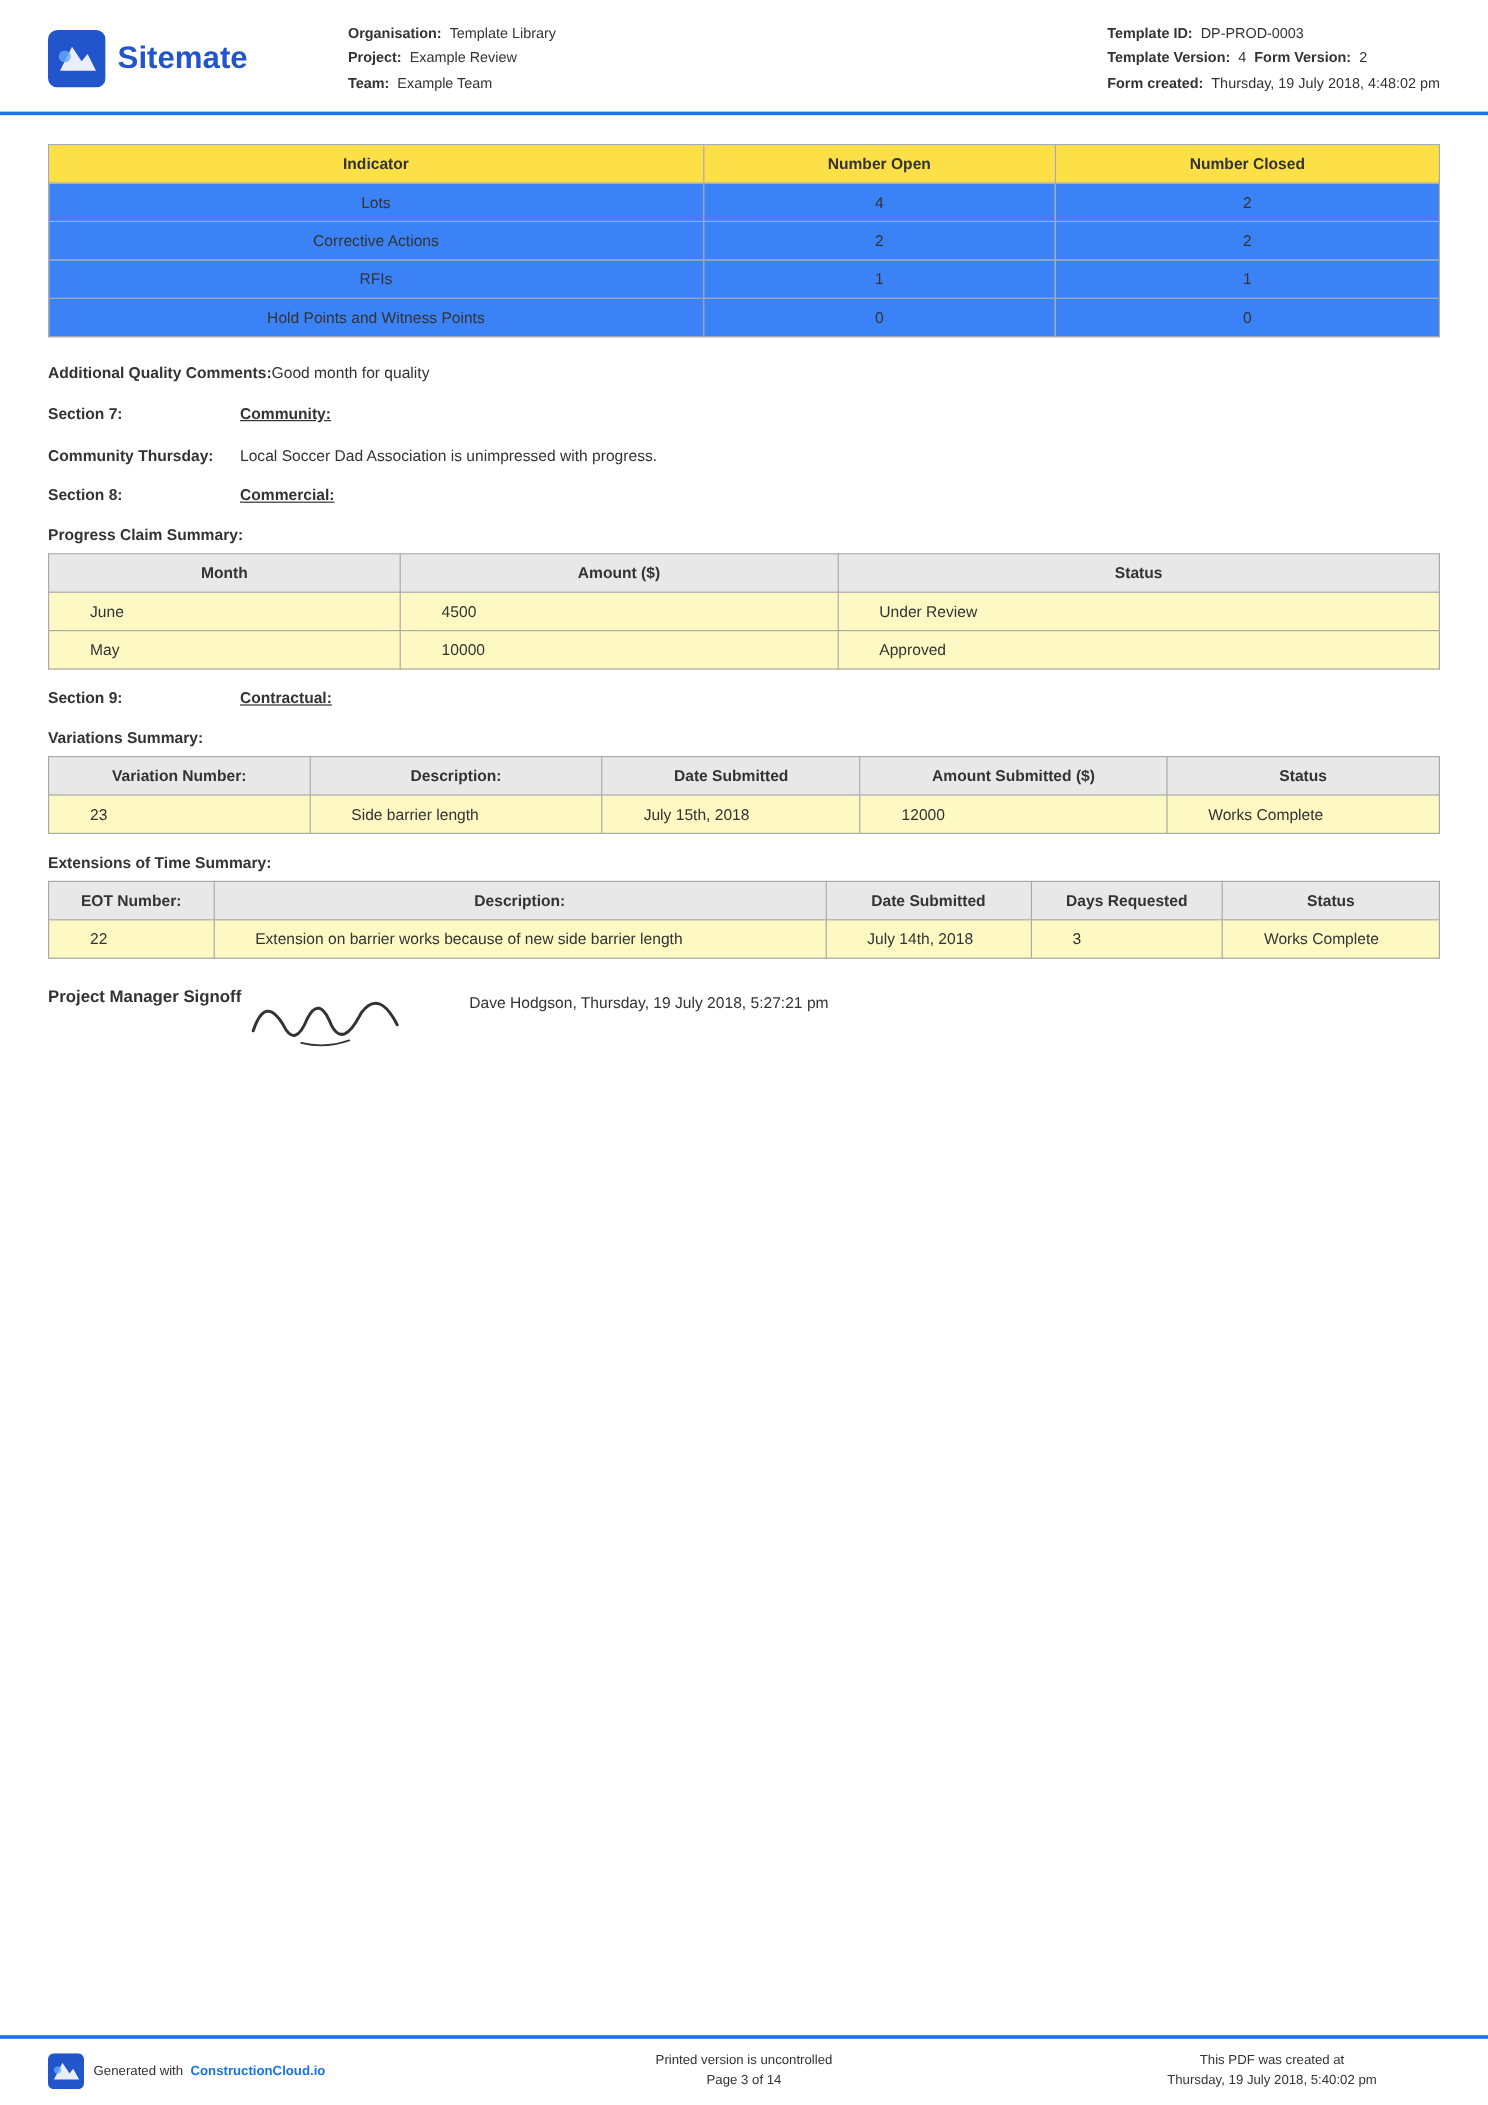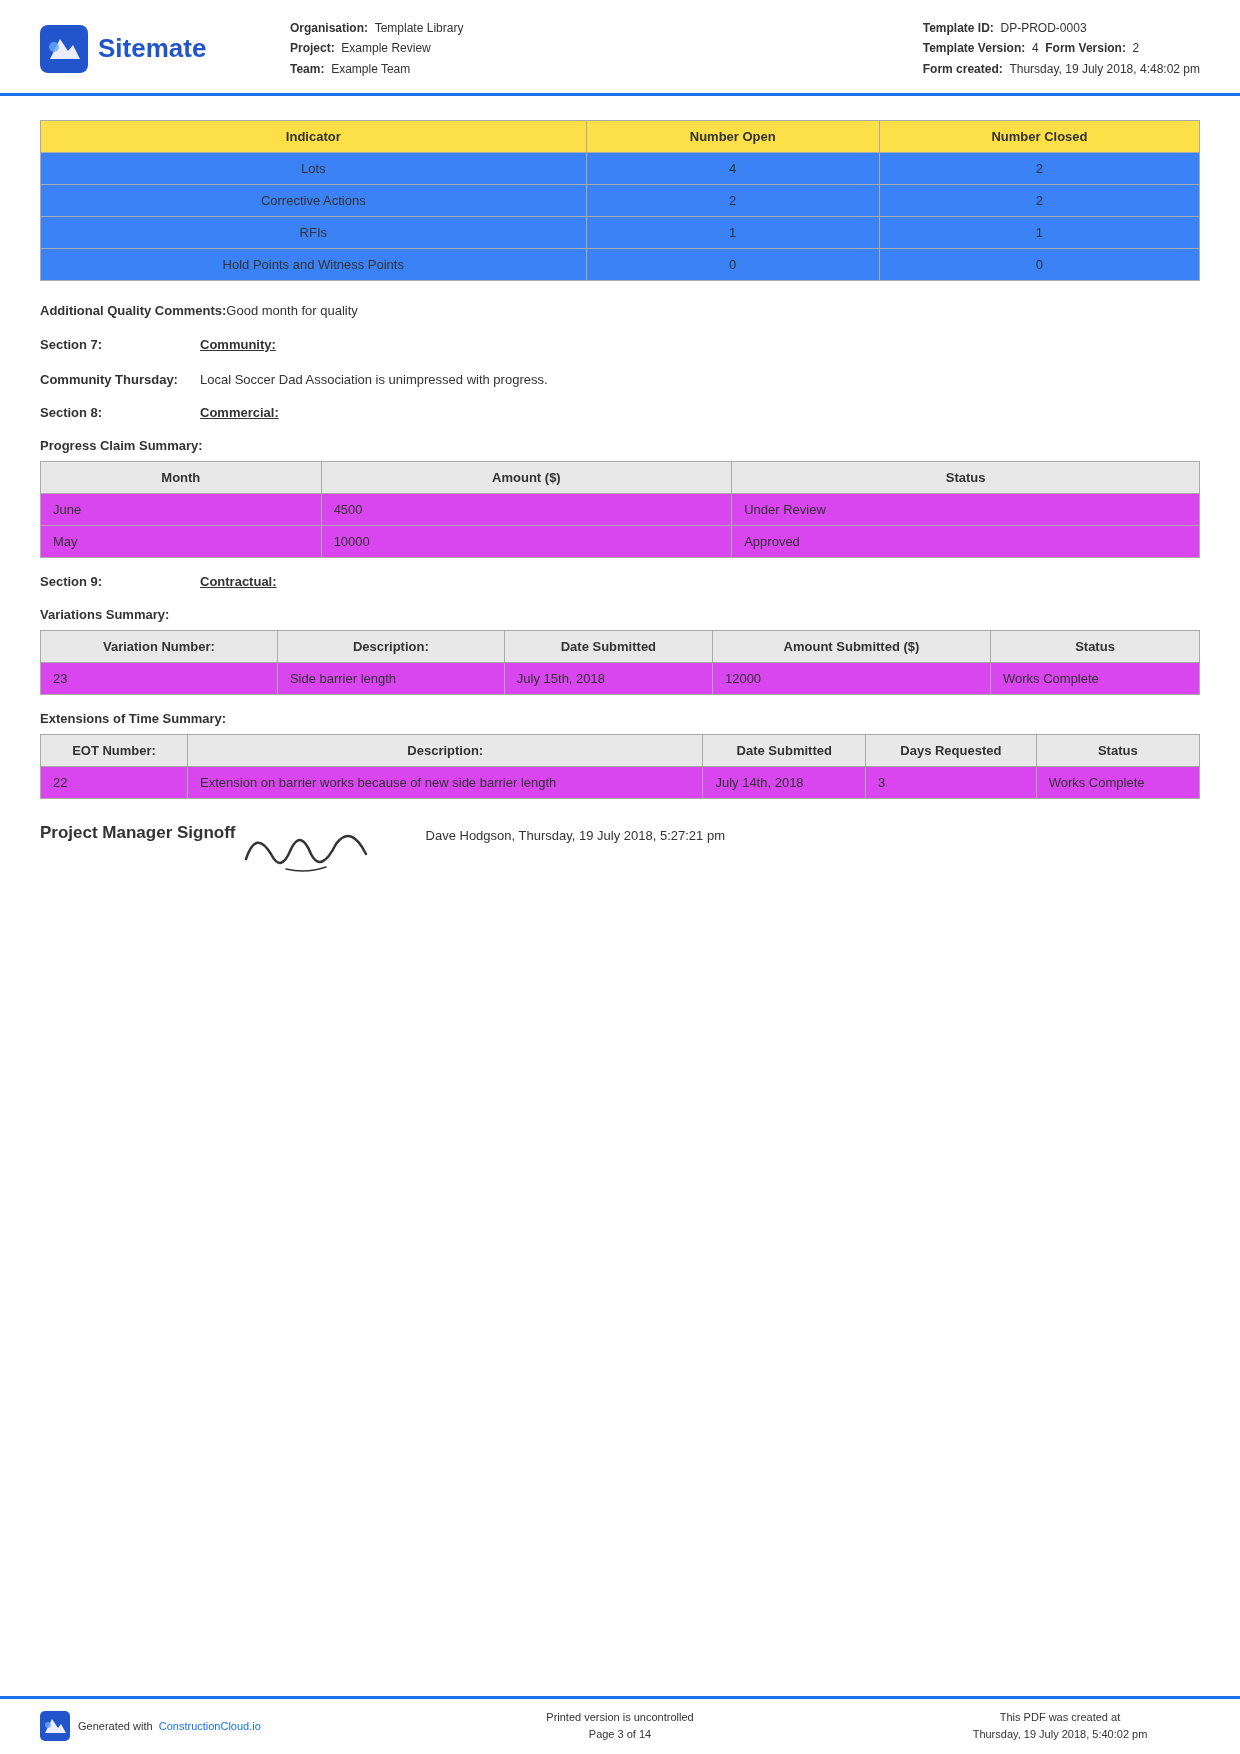--- a/index.html
+++ b/index.html
@@ -151,35 +151,36 @@
     .general-table th, .general-table td {
       border: 1px solid #aaa;
       padding: 8px 12px;
       font-size: 13px;
     }
     .general-table th {
       background: #e8e8e8;
       font-weight: bold;
     }
     .general-table td {
-      background: #d946ef;
+      background: #fef9c3;
       vertical-align: top;
+      padding-left: 34px;
     }
 
     
     .signoff-section {
       display: flex;
       align-items: flex-start;
       margin-top: 20px;
       margin-bottom: 30px;
     }
     .signoff-label {
       font-weight: bold;
       min-width: 160px;
-      font-size: 17px;
+      font-size: 14px;
       line-height: 1.7;
     }
     .signoff-signature {
       min-width: 160px;
       font-style: italic;
       font-size: 28px;
       font-family: 'Brush Script MT', cursive, Arial;
       color: #333;
       margin-right: 30px;
       line-height: 1.2;
@@ -209,20 +210,21 @@
     .footer-logo-icon {
       width: 30px;
       height: 30px;
     }
     .footer-logo-text {
       font-size: 11px;
     }
     .footer-logo-text a {
       color: #1a73e8;
       text-decoration: none;
+      font-weight: bold;
     }
     .footer-center {
       flex: 1;
       text-align: center;
       font-size: 11px;
       line-height: 1.6;
     }
     .footer-right {
       min-width: 280px;
       text-align: center;

